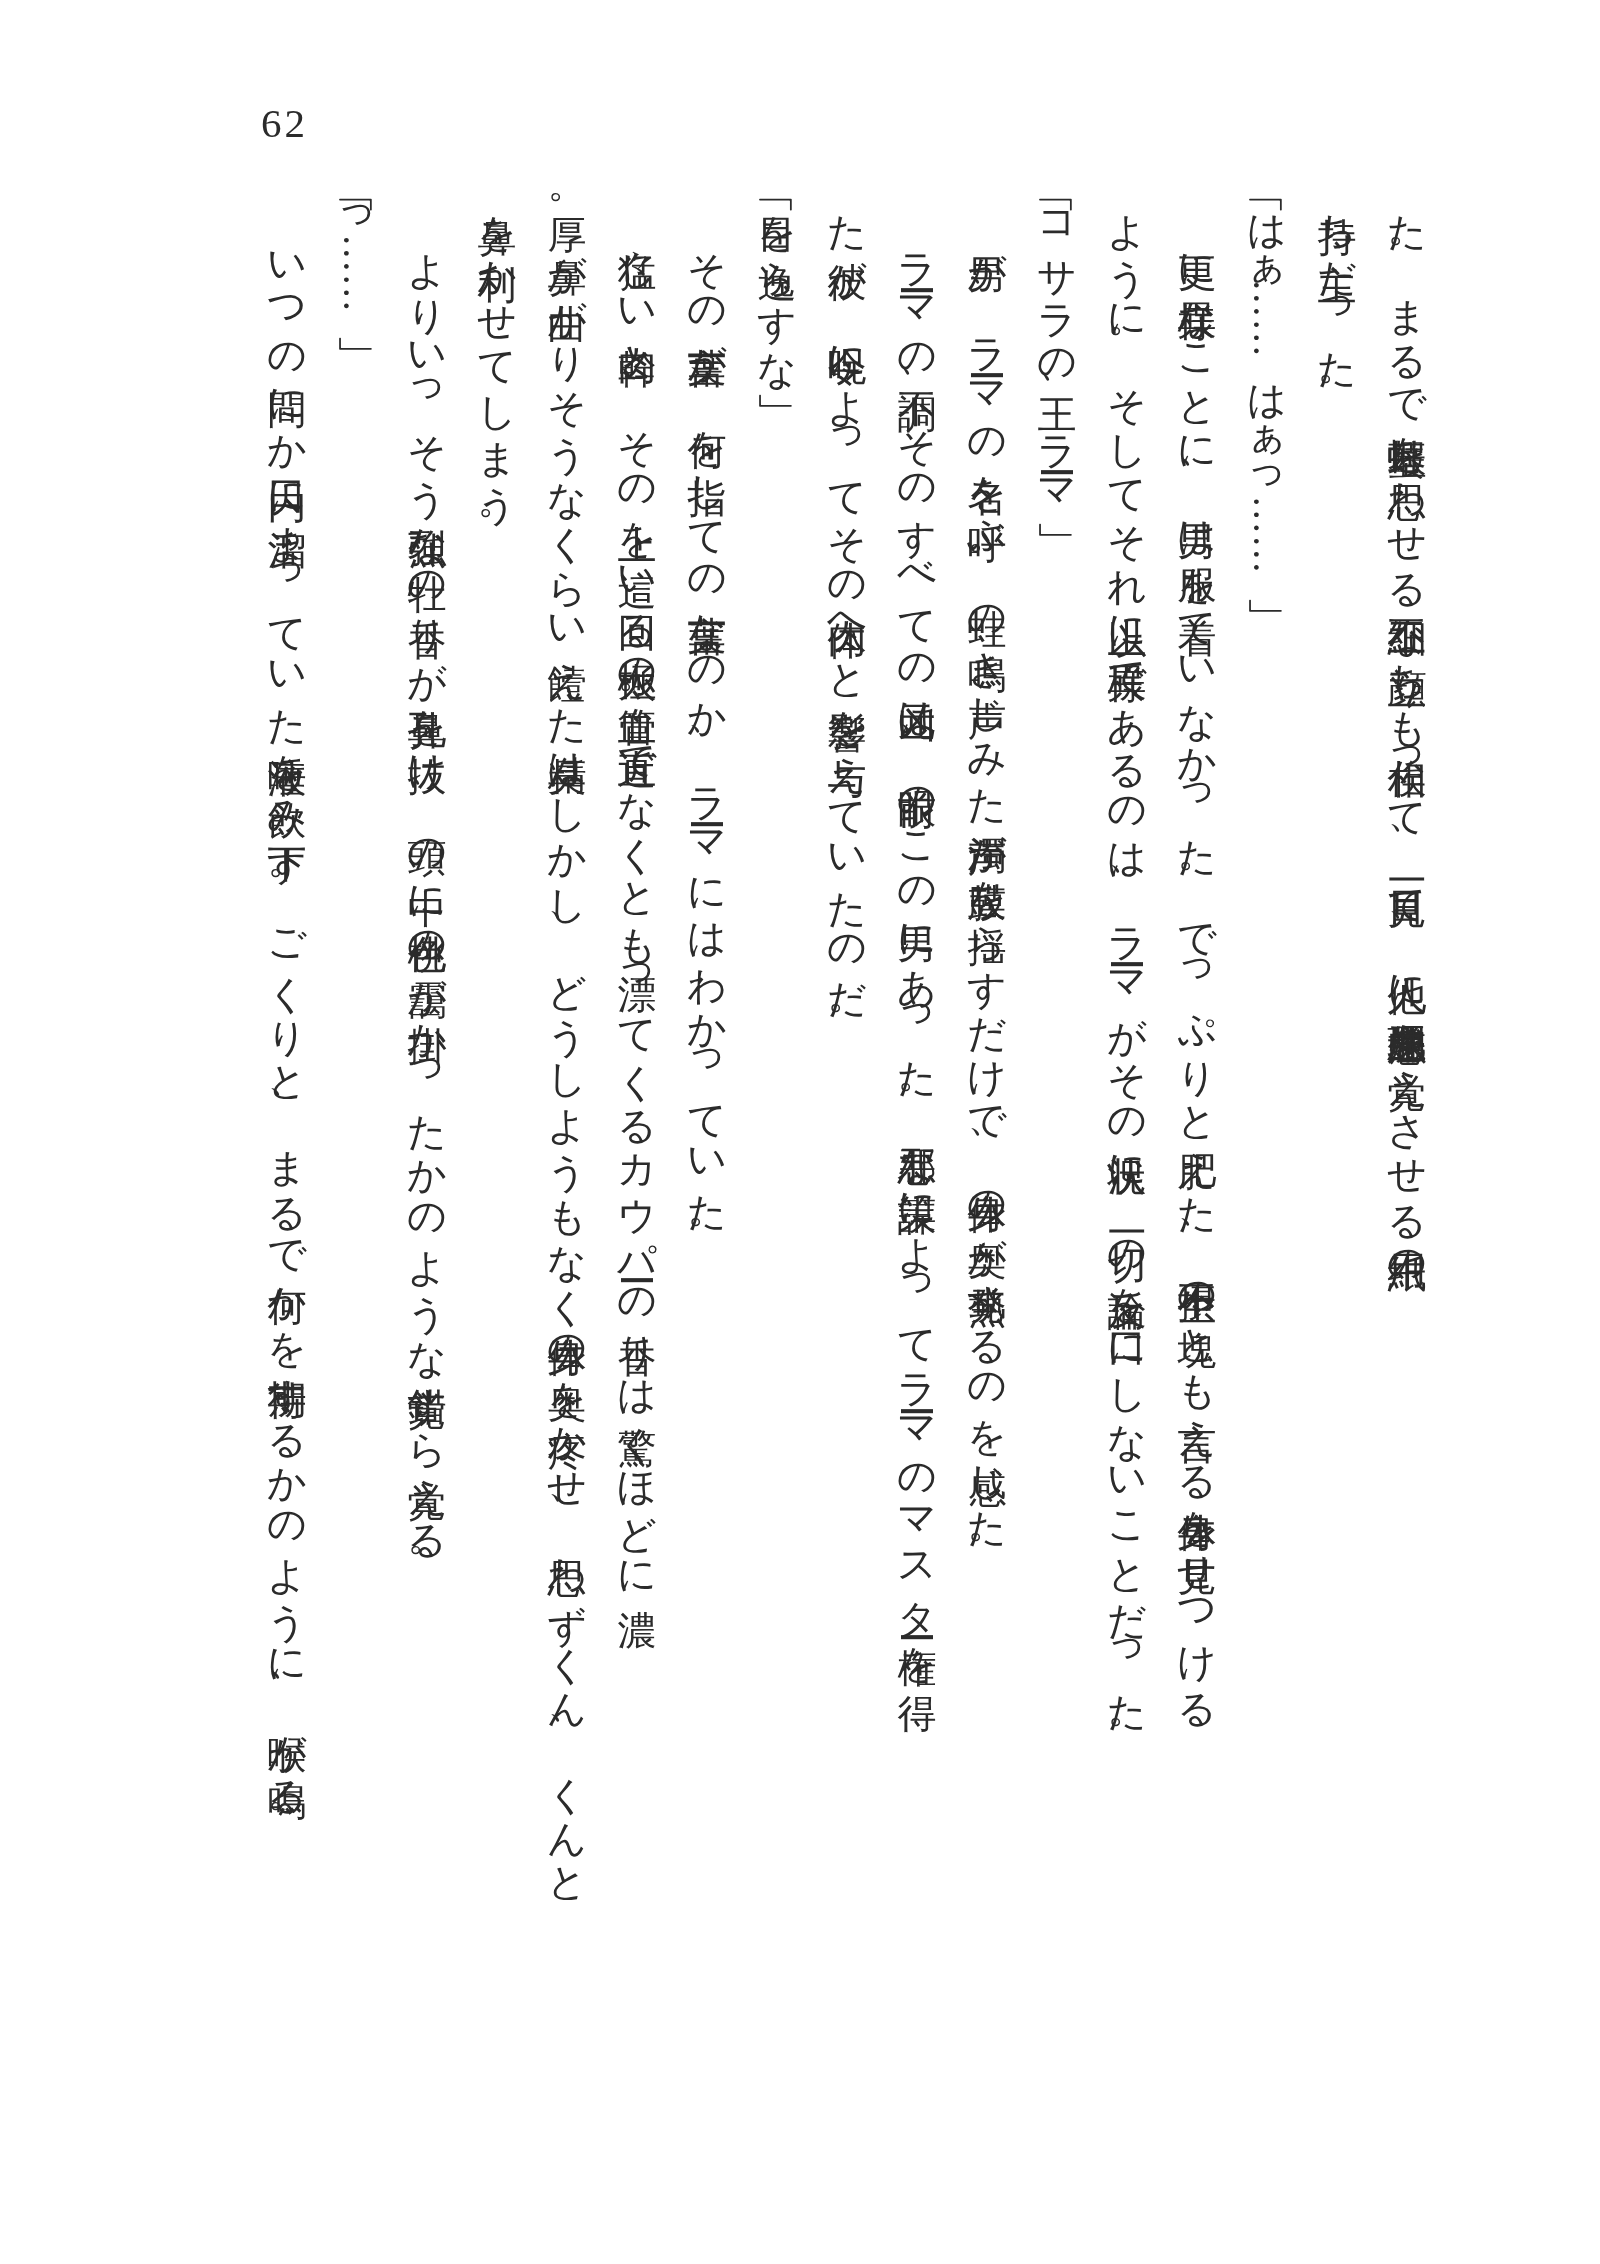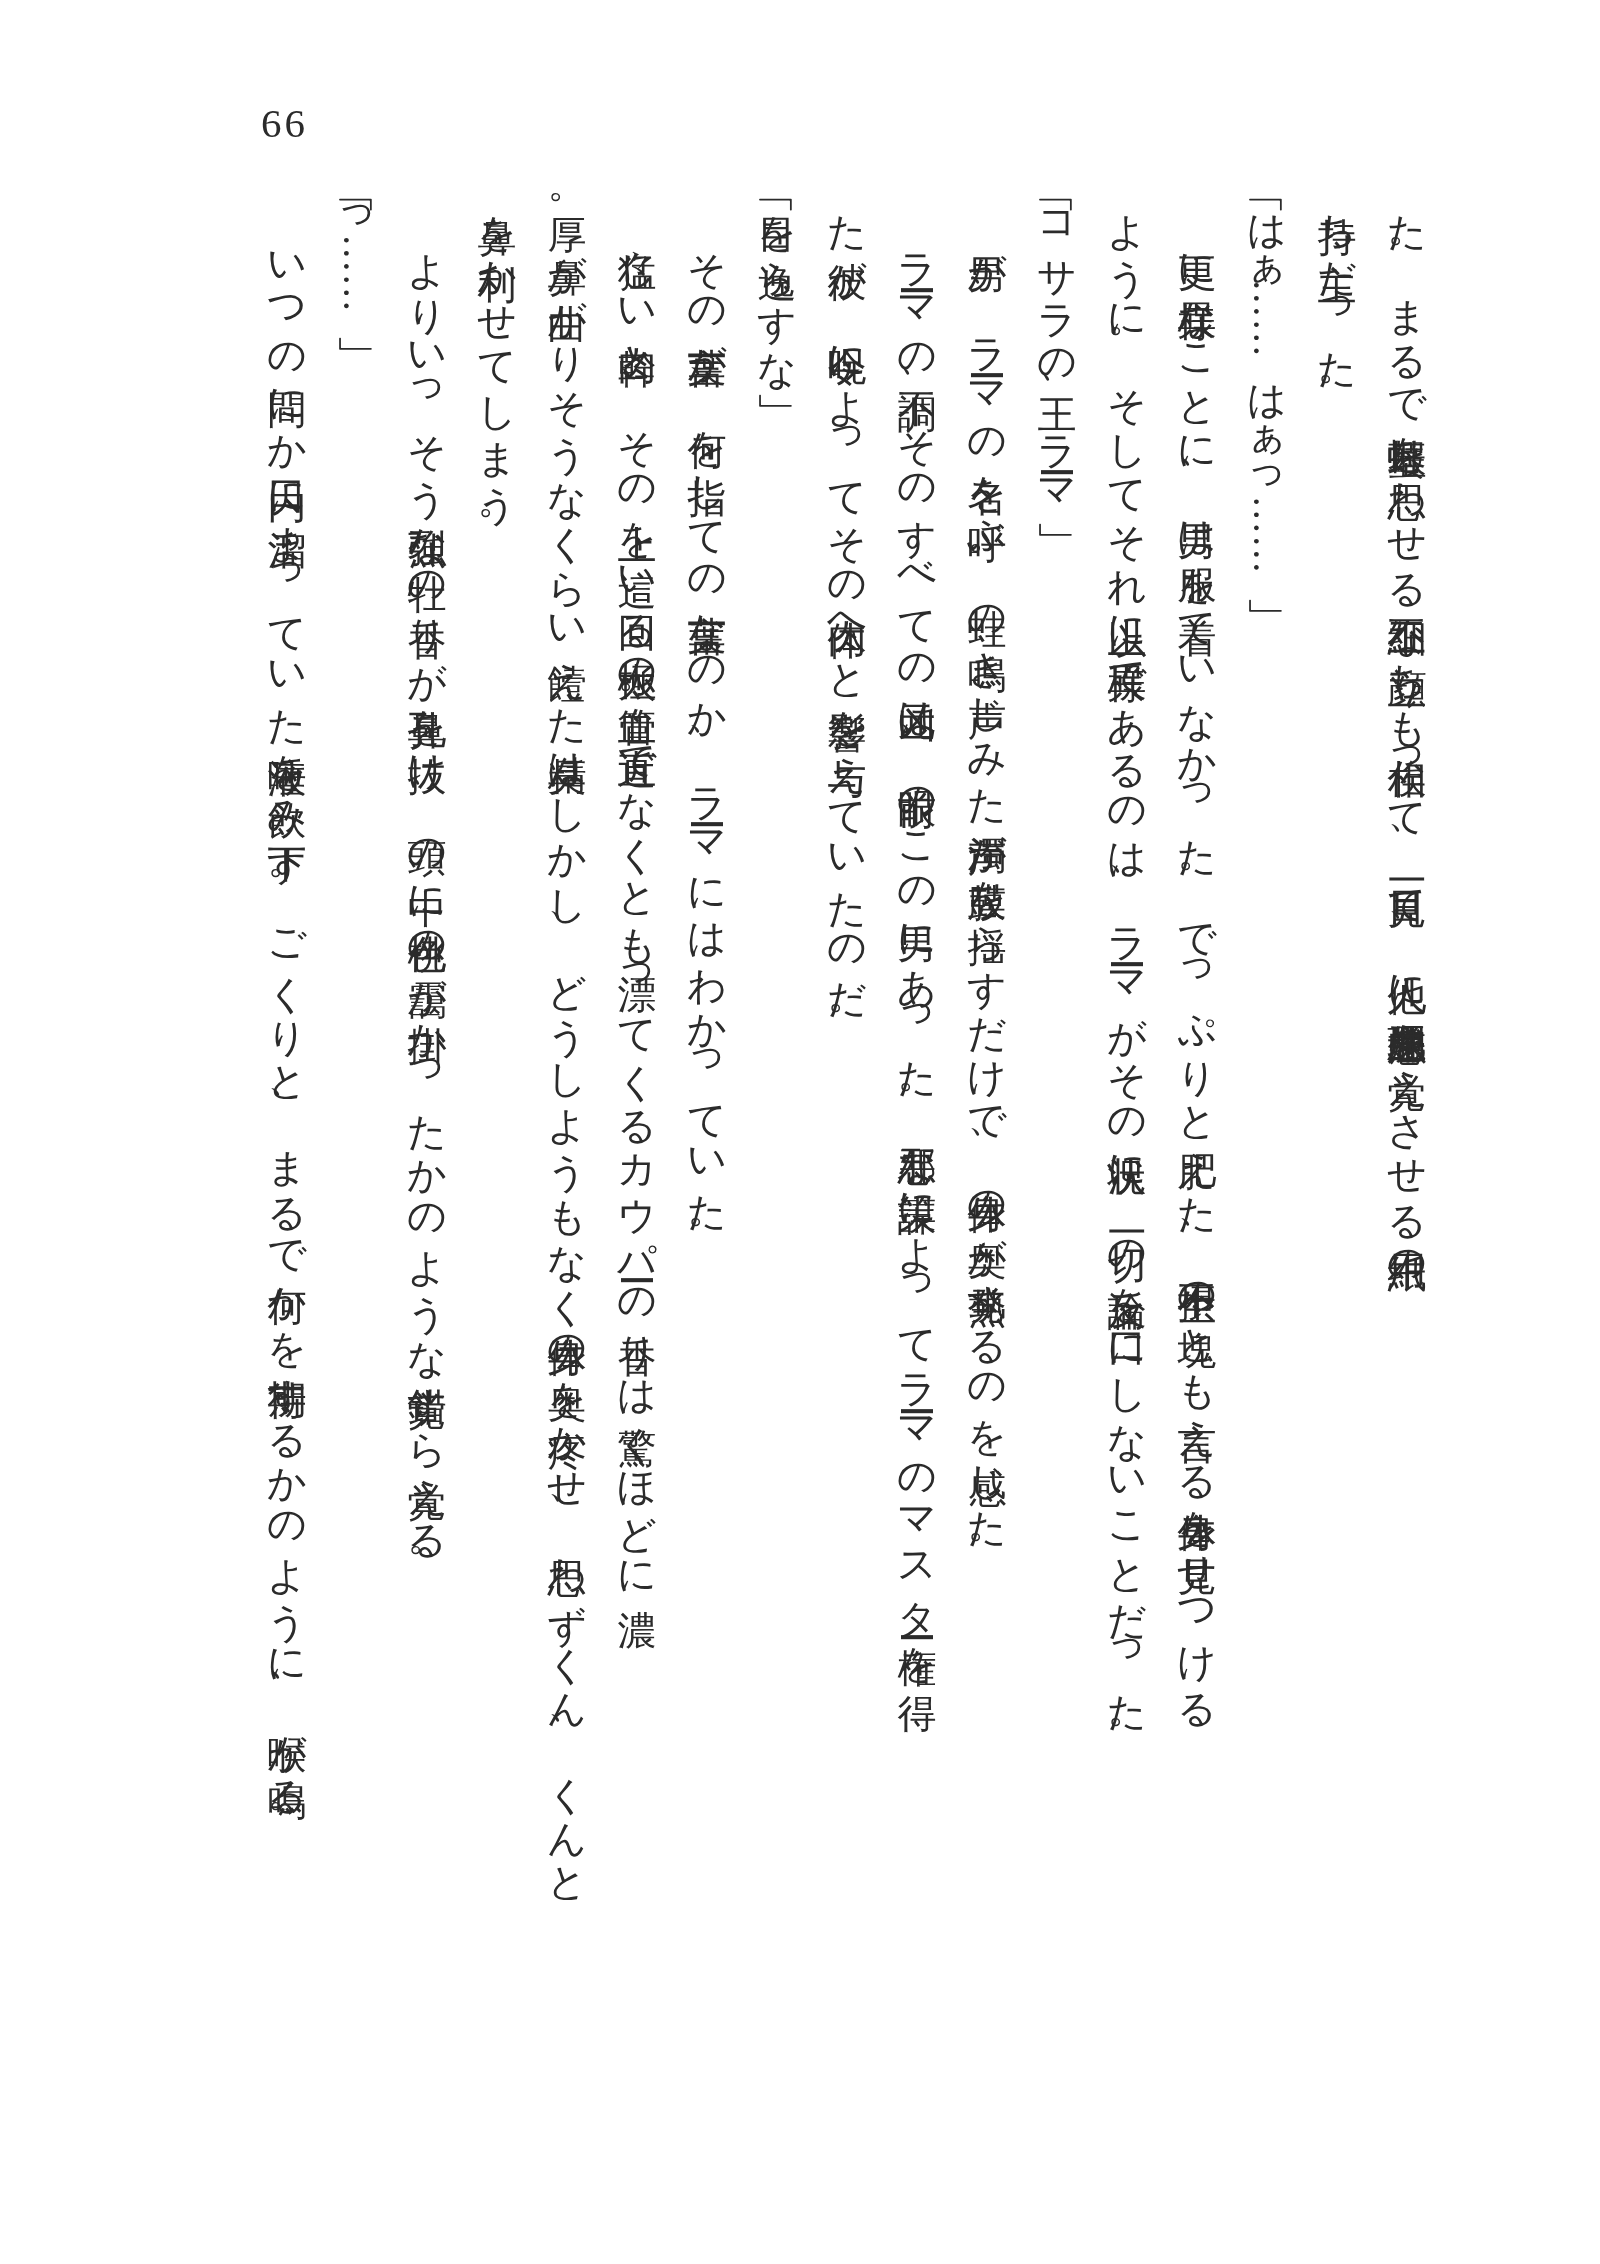--- a/index.html
+++ b/index.html
@@ -44,21 +44,21 @@
     white-space: nowrap;
   }
   .vline.indent {
     text-indent: 1em;        
   }
 </style>
 </head>
 <body>
 
 <div class="page">
-  <div class="page-number">66</div>
+  <div class="page-number">62</div>
 
   <div class="text-block">
       <p class="vline">た。まるで蝦蟇蛙を思わせる不細工な顔立ちも相俟って、一目見て、他人に生理的嫌悪感を覚えさせる用紙の</p>
       <p class="vline">持ち主だった。</p>
       <p class="vline">「はぁ……はぁっ……」</p>
       <p class="vline indent">更に異様なことに、男は服を着ていなかった。でっぷりと肥えた、不摂生の塊とも言える身体を見せつける</p>
       <p class="vline">ように。そしてそれ以上に異様であるのは、ラーマがその状況に、一切の反論を口にしないことだった。</p>
       <p class="vline">「コサラの王、ラーマ」</p>
       <p class="vline indent">男が、ラーマの名を呼ぶ。蛙の鳴き声じみた濁声が鼓膜を揺らすだけで、身体の奥が発熱するのを感じた。</p>
       <p class="vline indent">ラーマの不調、そのすべての元凶は、眼前のこの男にあった。邪悪な策謀によってラーマのマスター権を得</p>

